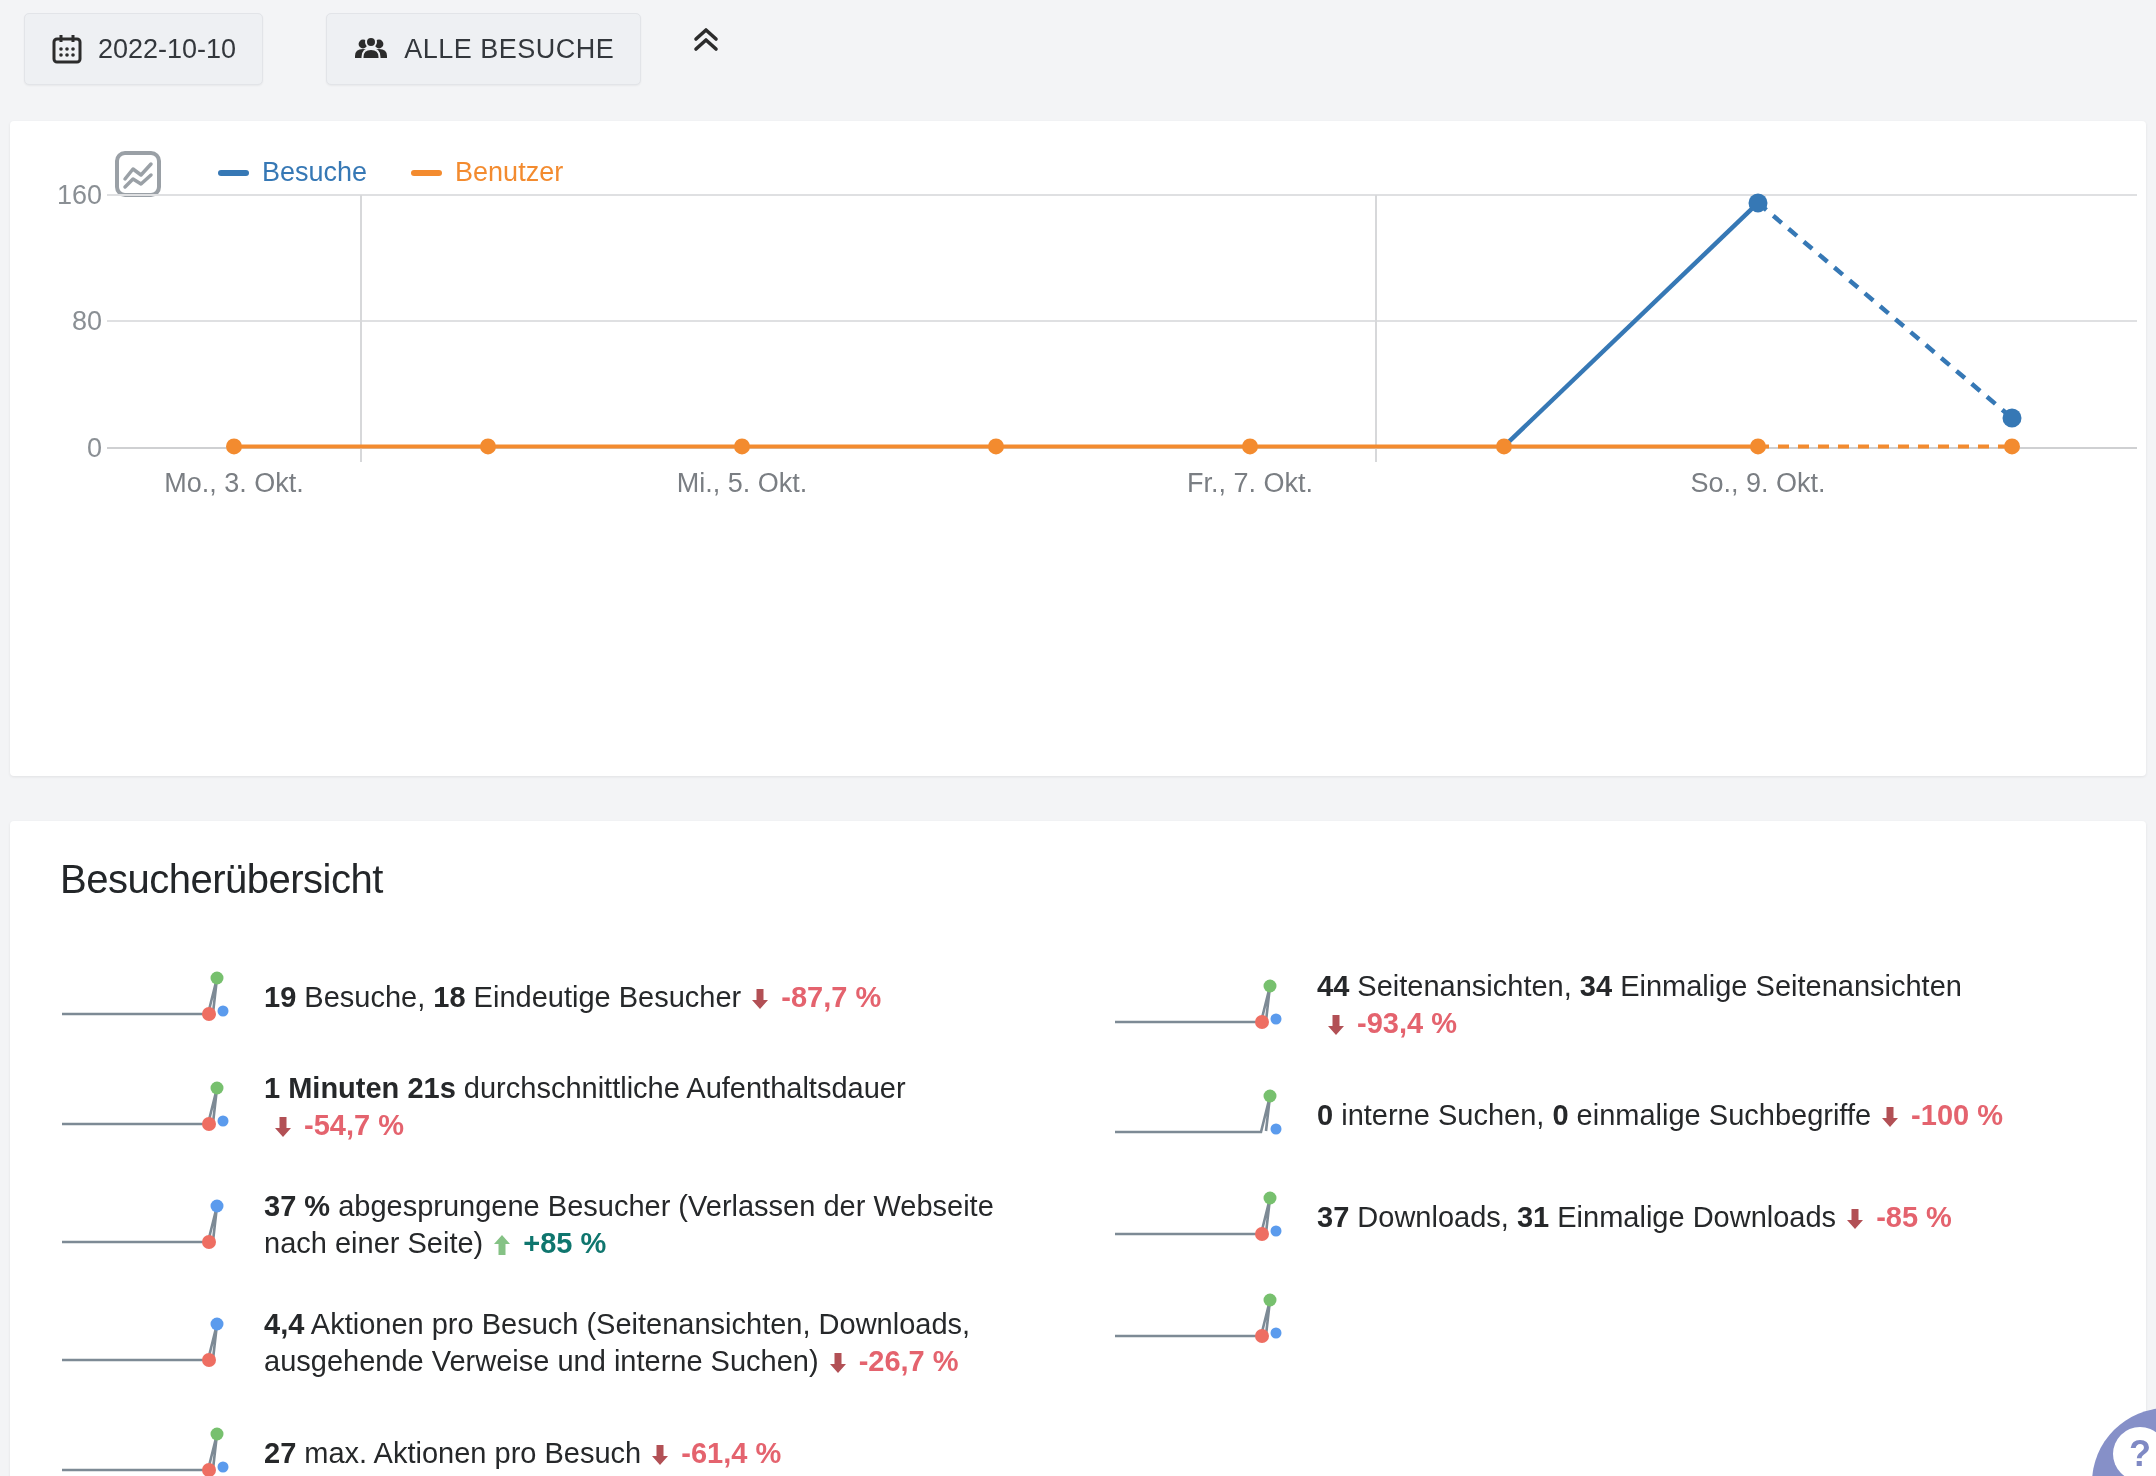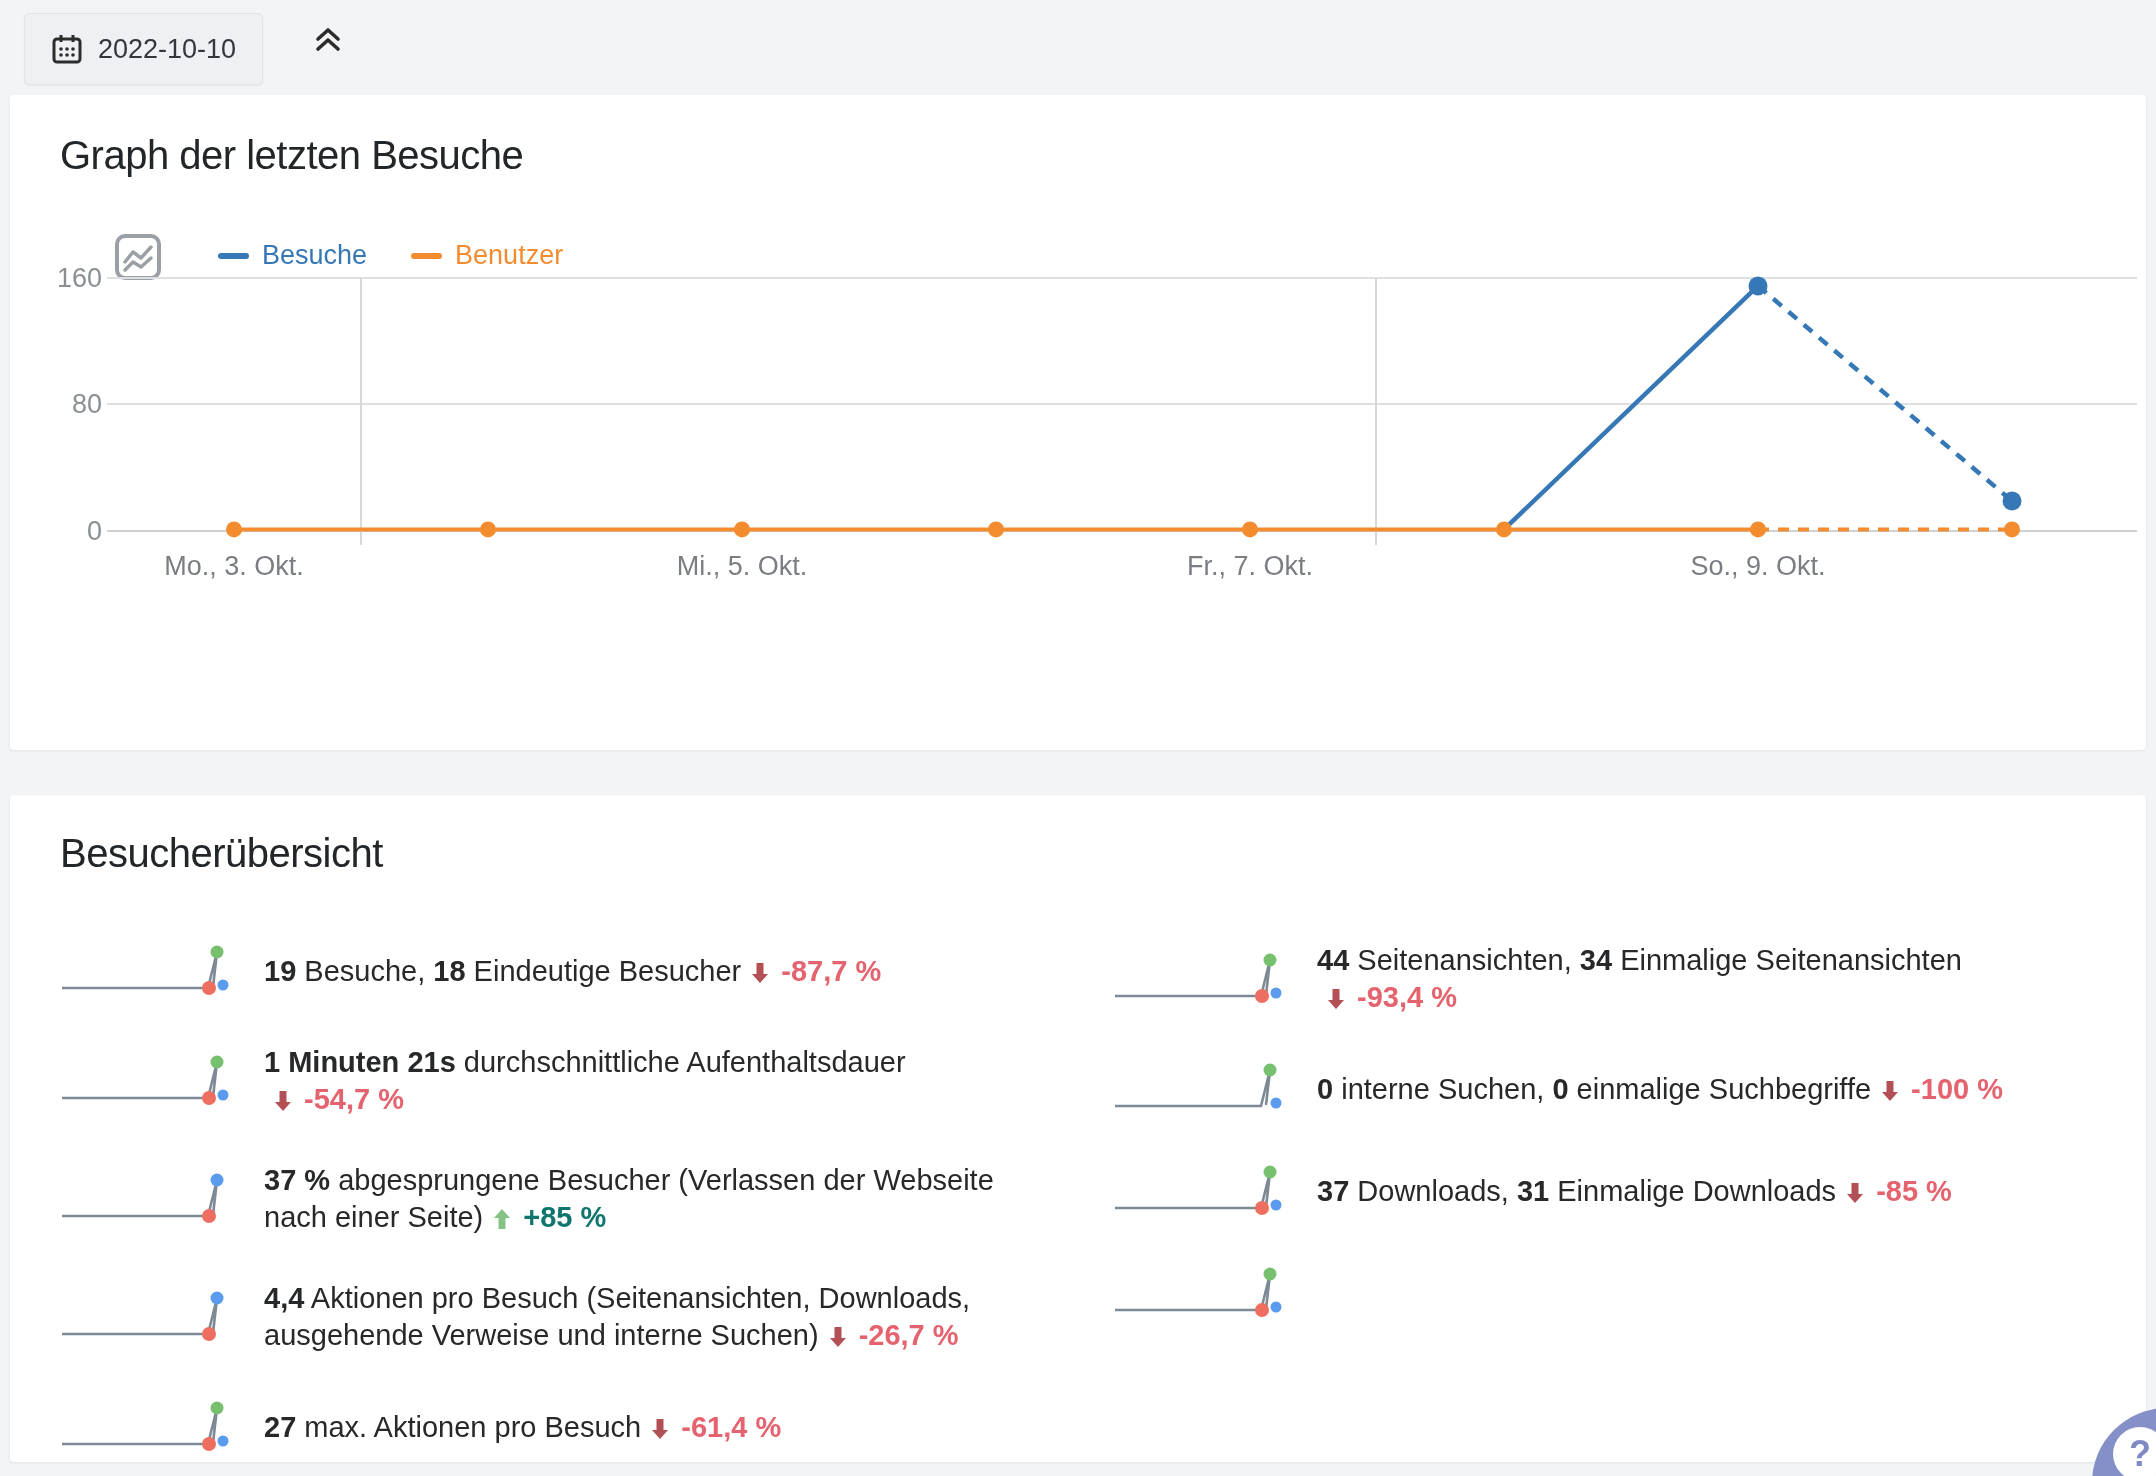--- a/index.html
+++ b/index.html
@@ -79,33 +79,45 @@
             <circle cx="22" cy="16" r="1.8"></circle>
           <circle cx="10" cy="22" r="1.8"></circle>
             <circle cx="16" cy="22" r="1.8"></circle>
             <circle cx="22" cy="22" r="1.8"></circle>
         </g>
       </svg>
     </span>
     <span>2022-10-10</span>
   </button>
 
+  <button class="bar-btn seg-btn">
+    <span>
+      <svg width="36" height="30" viewBox="0 0 36 30" fill="#2c2c2c">
+        <circle cx="10" cy="10" r="4.4"></circle>
+        <circle cx="26" cy="10" r="4.4"></circle>
+        <path d="M2 22 q0-7 8-7 q8 0 8 7 v2 H2 Z"></path>
+        <path d="M18 22 q0-7 8-7 q8 0 8 7 v2 H18 Z"></path>
+        <circle cx="18" cy="8" r="5" stroke="#eef0f3" stroke-width="2"></circle>
+        <path d="M9.5 23 q0-8 8.5-8 q8.5 0 8.5 8 v2 h-17 Z" stroke="#eef0f3" stroke-width="2"></path>
+      </svg>
+    </span>
+    <span>ALLE BESUCHE</span>
+  </button>
 
   <button class="collapse-btn">
     <span>
       <svg width="34" height="34" viewBox="0 0 34 34" fill="none" stroke="#2c2c2c" stroke-width="3.6" stroke-linecap="round" stroke-linejoin="round">
         <polyline points="7,16 17,7 27,16"></polyline>
         <polyline points="7,26 17,17 27,26"></polyline>
       </svg>
     </span>
   </button>
 </div>
 
 <div class="card" id="chart-card">
-  <h2 class="card-title">Graph der letzten Besuche</h2>
 
   <div class="chart-area">
     <button class="export-icon-btn">
       <svg width="50" height="50" viewBox="0 0 50 50" fill="none" stroke="#9aa0a6">
         <rect x="4" y="4" width="42" height="42" rx="8" stroke-width="4"></rect>
         <polyline points="12,30 20,20 28,26 38,15" stroke-width="3.5" stroke-linecap="round" stroke-linejoin="round"></polyline>
         <polyline points="12,38 20,30 28,35 38,26" stroke-width="3.5" stroke-linecap="round" stroke-linejoin="round"></polyline>
       </svg>
     </button>
 

